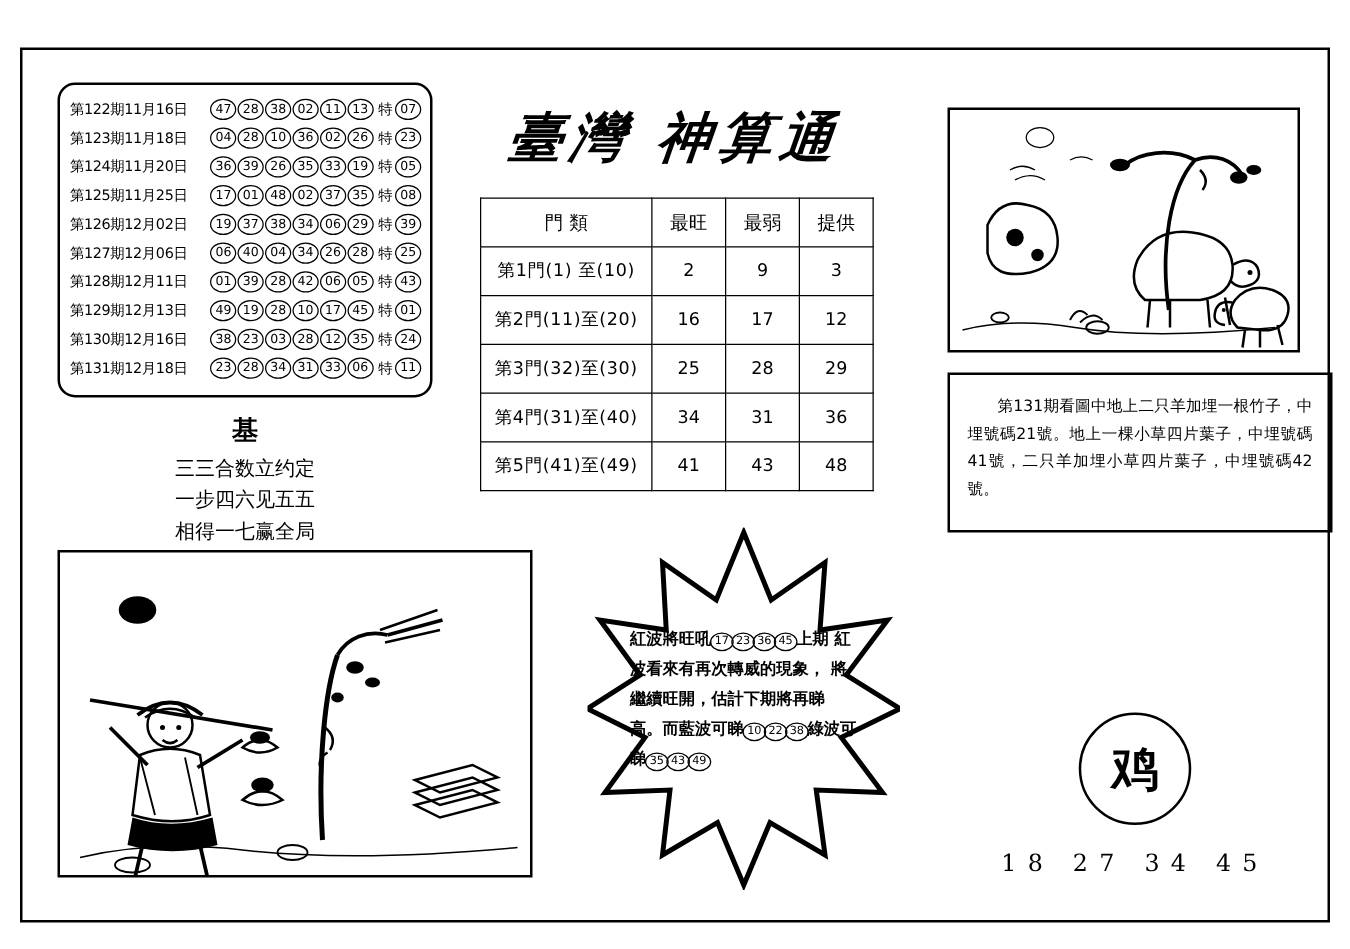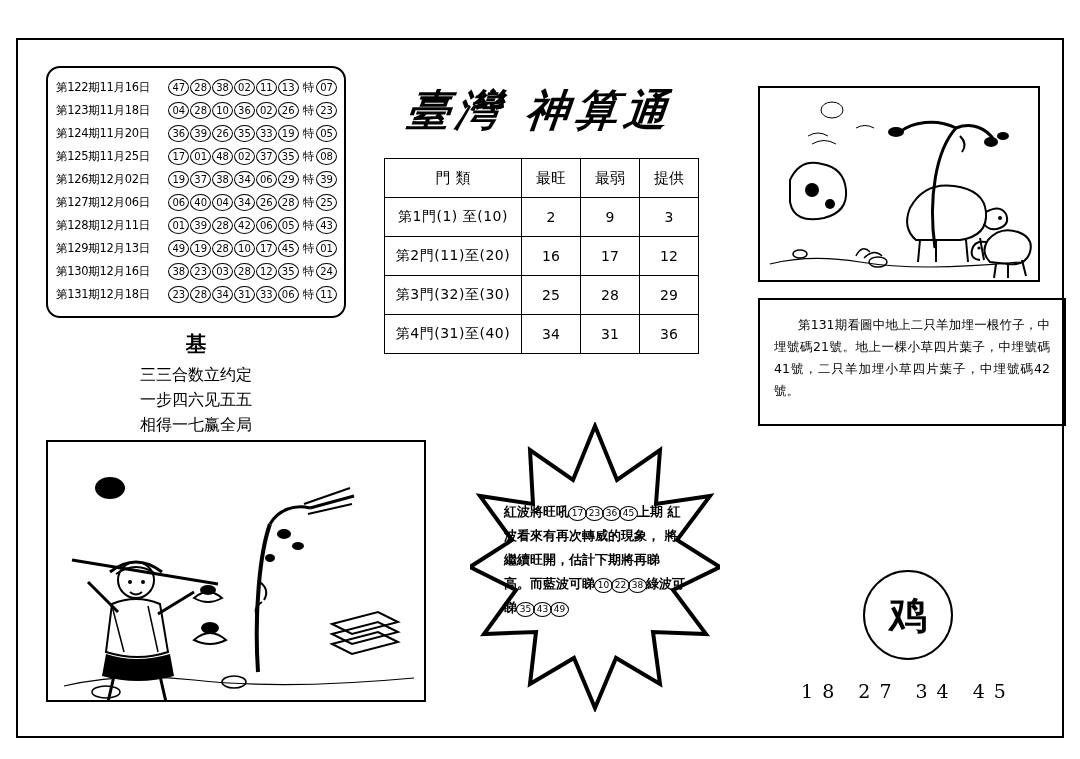--- a/index.html
+++ b/index.html
@@ -384,20 +384,26 @@
       <td>25</td>
       <td>28</td>
       <td>29</td>
     </tr>
     <tr>
       <td class="cat-cell">第4門(31)至(40)</td>
       <td>34</td>
       <td>31</td>
       <td>36</td>
     </tr>
+    <tr>
+      <td class="cat-cell">第5門(41)至(49)</td>
+      <td>41</td>
+      <td>43</td>
+      <td>48</td>
+    </tr>
   </tbody>
     </table>
 
   <div class="pic-box pic-tr">
     <svg width="278" height="192" viewBox="0 0 278 192">
 
       <ellipse cx="72" cy="22" rx="11" ry="8" fill="none" stroke="#000" stroke-width="1"></ellipse>
       <path d="M48 48 q10 -6 20 0" fill="none" stroke="#000" stroke-width="1"></path>
       <path d="M52 56 q12 -7 24 0" fill="none" stroke="#000" stroke-width="1"></path>
       <path d="M96 40 q9 -5 18 0" fill="none" stroke="#000" stroke-width="1"></path>

